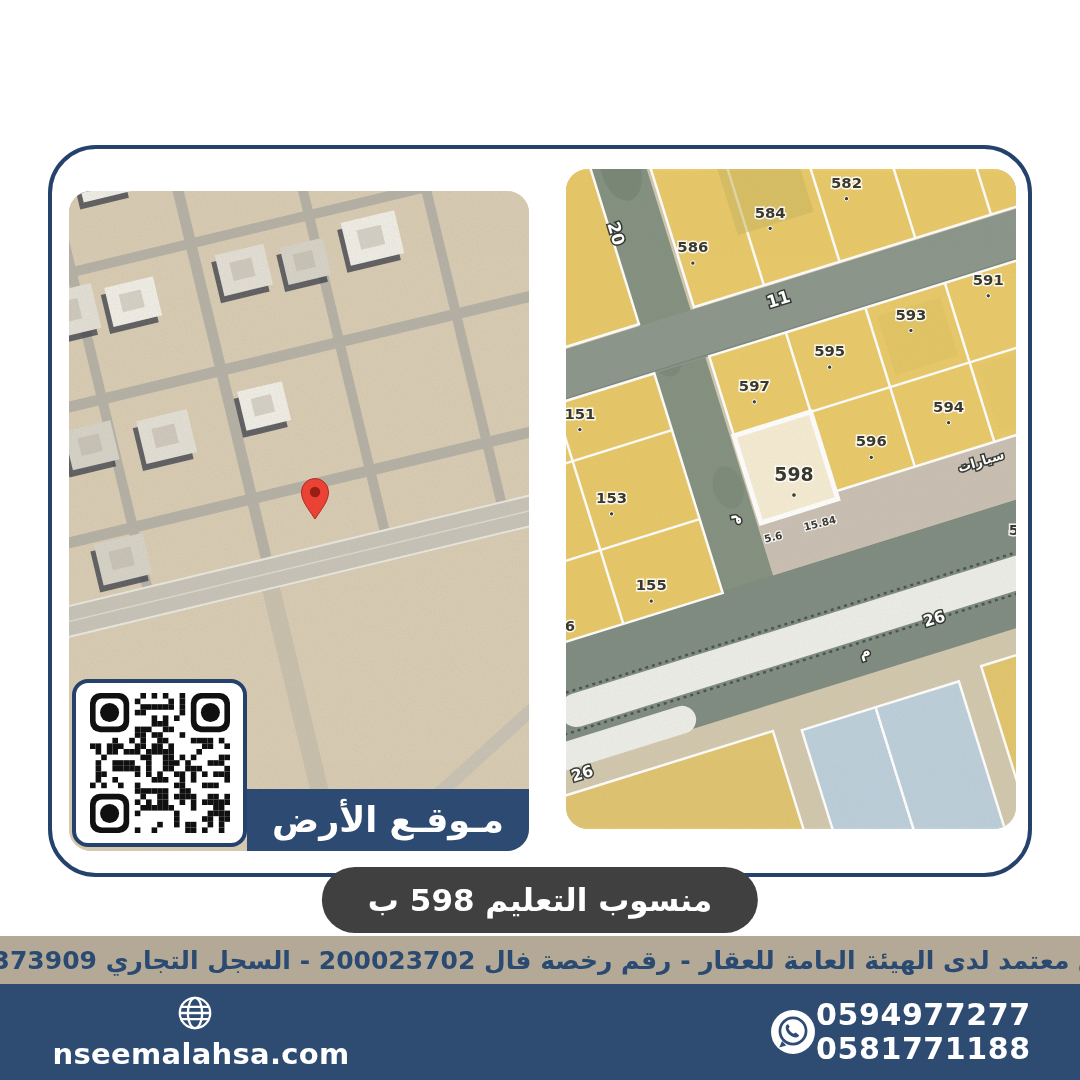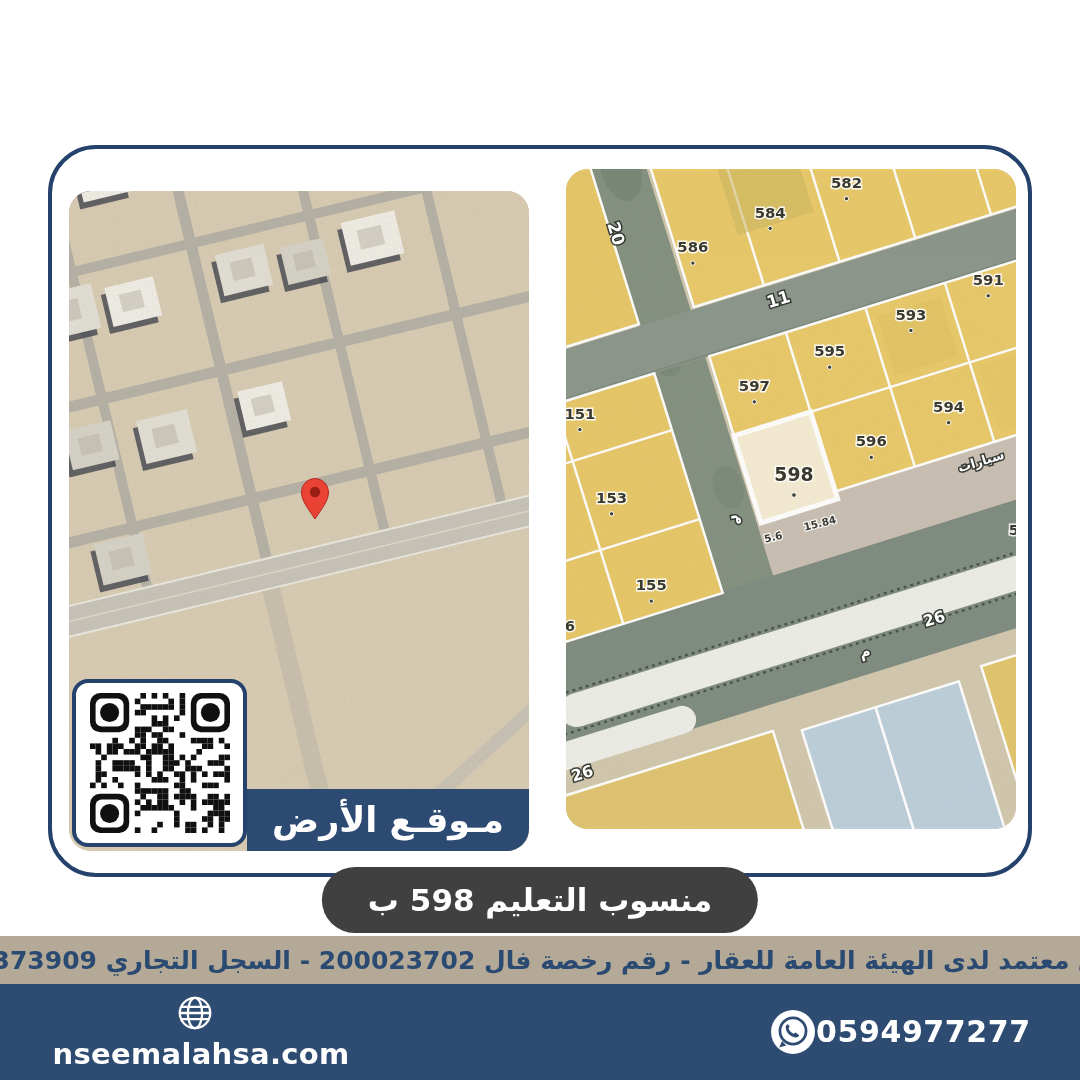--- a/index.html
+++ b/index.html
@@ -507,16 +507,17 @@
     </div>
     <div class="f-col-phones">
       <svg width="46" height="46" viewBox="0 0 44 44">
         <circle cx="22" cy="22" r="21" fill="#fff"></circle>
         <circle cx="22" cy="21" r="12.5" fill="none" stroke="#2e4b72" stroke-width="2.6"></circle>
         <path d="M11.5 30.5 l-2.6 6.3 6.6 -1.8 z" fill="#2e4b72"></path>
         <path d="M17.2 14.5 c-1.2 .2 -2.2 1.3 -2.2 2.8 c0 5.2 4.8 10 10 10 c1.5 0 2.6 -1 2.8 -2.2 l-3.2 -2.6 -2.1 1.1 c-2.1 -1.1 -3.7 -2.7 -4.8 -4.8 l1.1 -2.1 z" fill="#2e4b72"></path>
       </svg>
       <div class="phone-lines">
         <div>0594977277</div>
+        <div>0581771188</div>
       </div>
     </div>
   </div>
 </div>
 
 </body></html>

